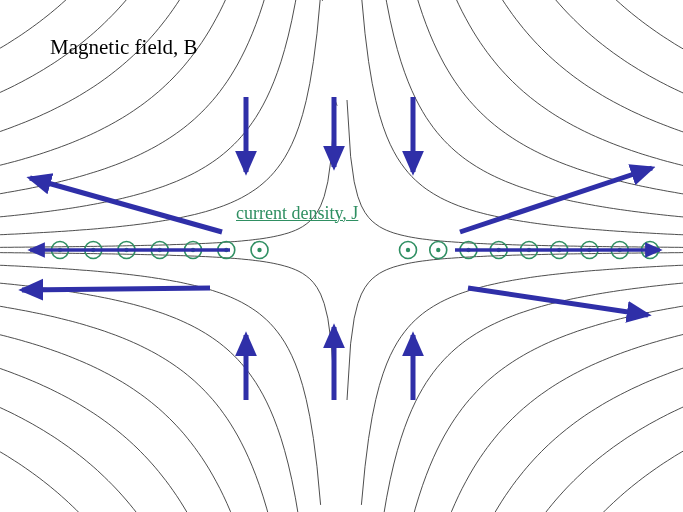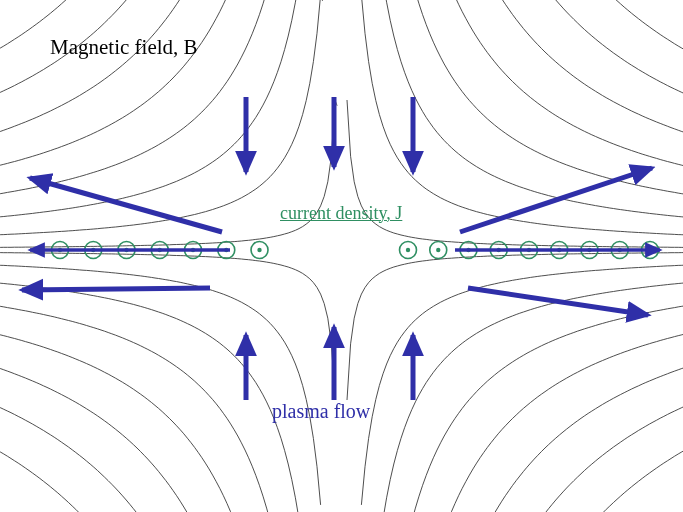--- a/index.html
+++ b/index.html
@@ -3,21 +3,21 @@
 <meta charset="utf-8">
 <style>
   html,body{margin:0;padding:0;background:#ffffff;}
   body{width:683px;height:512px;overflow:hidden;
        font-family:"Liberation Serif", serif;}
   #stage{position:relative;width:644px;height:512px;background:#fff;}
   svg#fig{position:absolute;left:0;top:0;width:683px;height:512px;display:block;}
   .lbl{position:absolute;white-space:nowrap;}
   #lbl-b{left:50px;top:35px;font-size:21px;color:#000;}
   #lbl-j{left:236px;top:203px;font-size:18px;color:#2f8f62;
-         text-decoration:underline;text-decoration-thickness:1px;margin-left:44px;}
+         text-decoration:underline;text-decoration-thickness:1px;}
   #lbl-p{left:272px;top:400px;font-size:20px;color:#2f2fa8;}
 </style>
 </head>
 <body>
 
 <div id="stage">
 
   <svg id="fig" viewBox="0 0 683 512">
     <defs>
       <marker id="mk-field" viewBox="0 0 10 10" refX="9" refY="5" markerWidth="7" markerHeight="7" orient="auto-start-reverse">
@@ -112,15 +112,14 @@
       </g>
 
     <g id="sheet-arrows" stroke="#2f2fa8" stroke-width="3.5">
         <line x1="230" y1="250" x2="30" y2="250" stroke="#2f2fa8" stroke-width="3.5" marker-end="url(#mk-flow)"></line>
         <line x1="455" y1="250" x2="660" y2="250" stroke="#2f2fa8" stroke-width="3.5" marker-end="url(#mk-flow)"></line>
       </g>
   </svg>
 
   <div class="lbl" id="lbl-b">Magnetic field, B</div>
   <div class="lbl" id="lbl-j">current density, J</div>
-  <div class="lbl" id="lbl-p">plasma flow</div>
 
 </div>
 
 </body></html>

